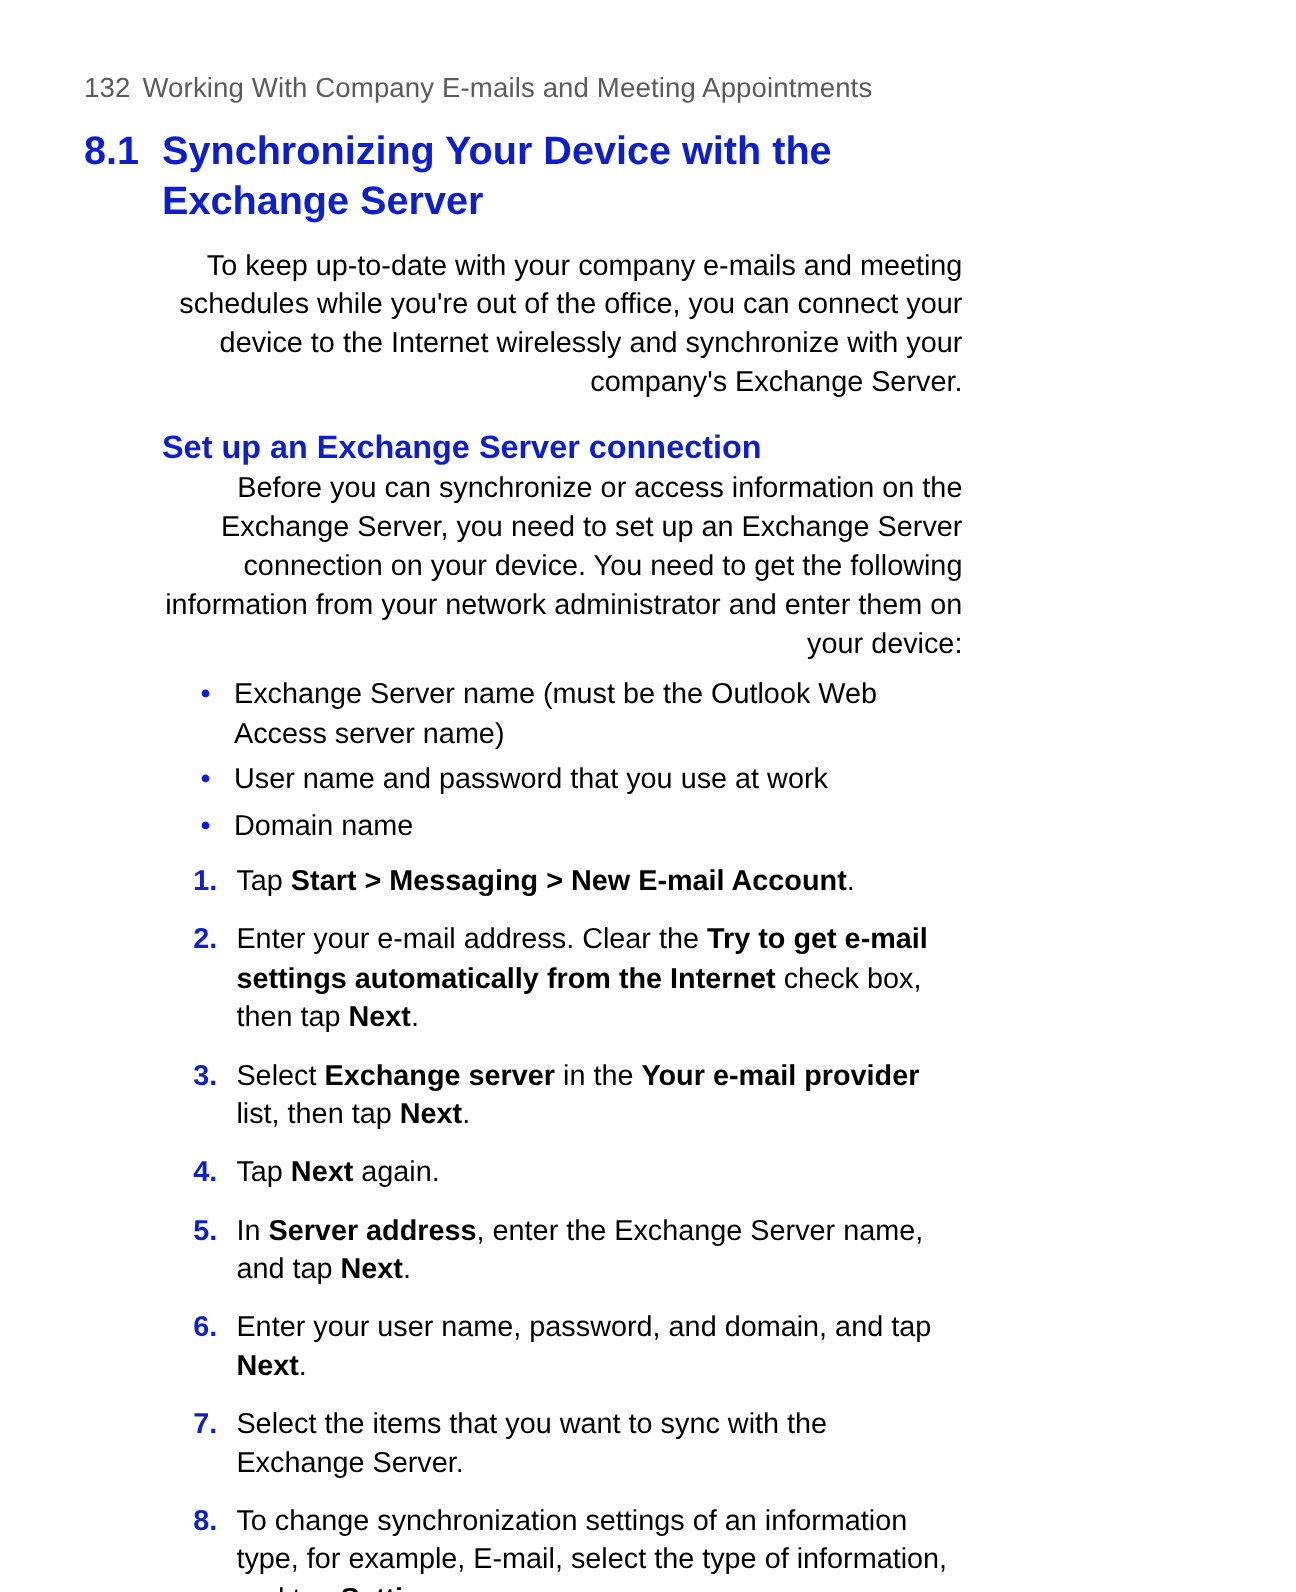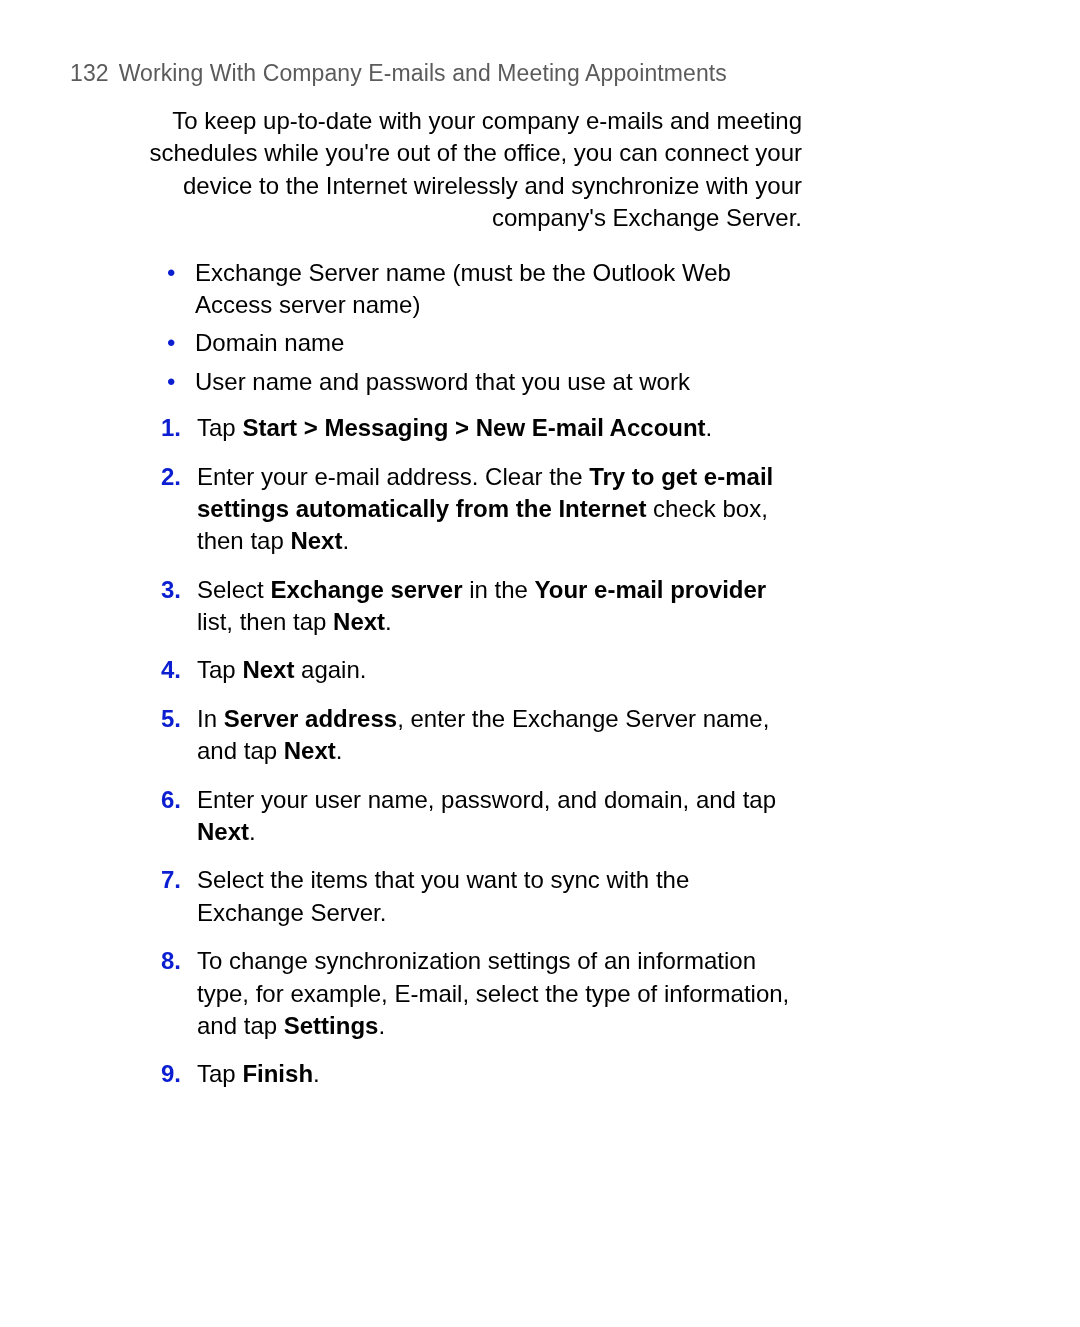--- a/index.html
+++ b/index.html
@@ -124,31 +124,37 @@
 </style>
 </head>
 <body>
 
 <div class="page">
 
   <div class="running-head">
     <span class="pn">132</span><span>Working With Company E-mails and Meeting Appointments</span>
   </div>
 
+  <div class="h1-row">
+    <div class="h1-num">8.1</div>
+    <div class="h1-title">Synchronizing Your Device with the Exchange Server</div>
+  </div>
 
   <div class="body-col">
 
     <p class="body">To keep up-to-date with your company e-mails and meeting schedules while you're out of the office, you can connect your device to the Internet wirelessly and synchronize with your company's Exchange Server.</p>
 
+    <div class="h2">Set up an Exchange Server connection</div>
 
+    <p class="body" style="margin-bottom:10px;">Before you can synchronize or access information on the Exchange Server, you need to set up an Exchange Server connection on your device. You need to get the following information from your network administrator and enter them on your device:</p>
 
     <ul class="bullets">
       <li>Exchange Server name (must be the Outlook Web Access server name)</li>
+      <li>User name and password that you use at work</li>
       <li>Domain name</li>
-      <li>User name and password that you use at work</li>
     </ul>
 
 
     <ol class="steps">
 
       <li>
         <span>Tap </span><span class="b">Start &gt; Messaging &gt; New E-mail Account</span><span>.</span>
       </li>
 
       <li>

